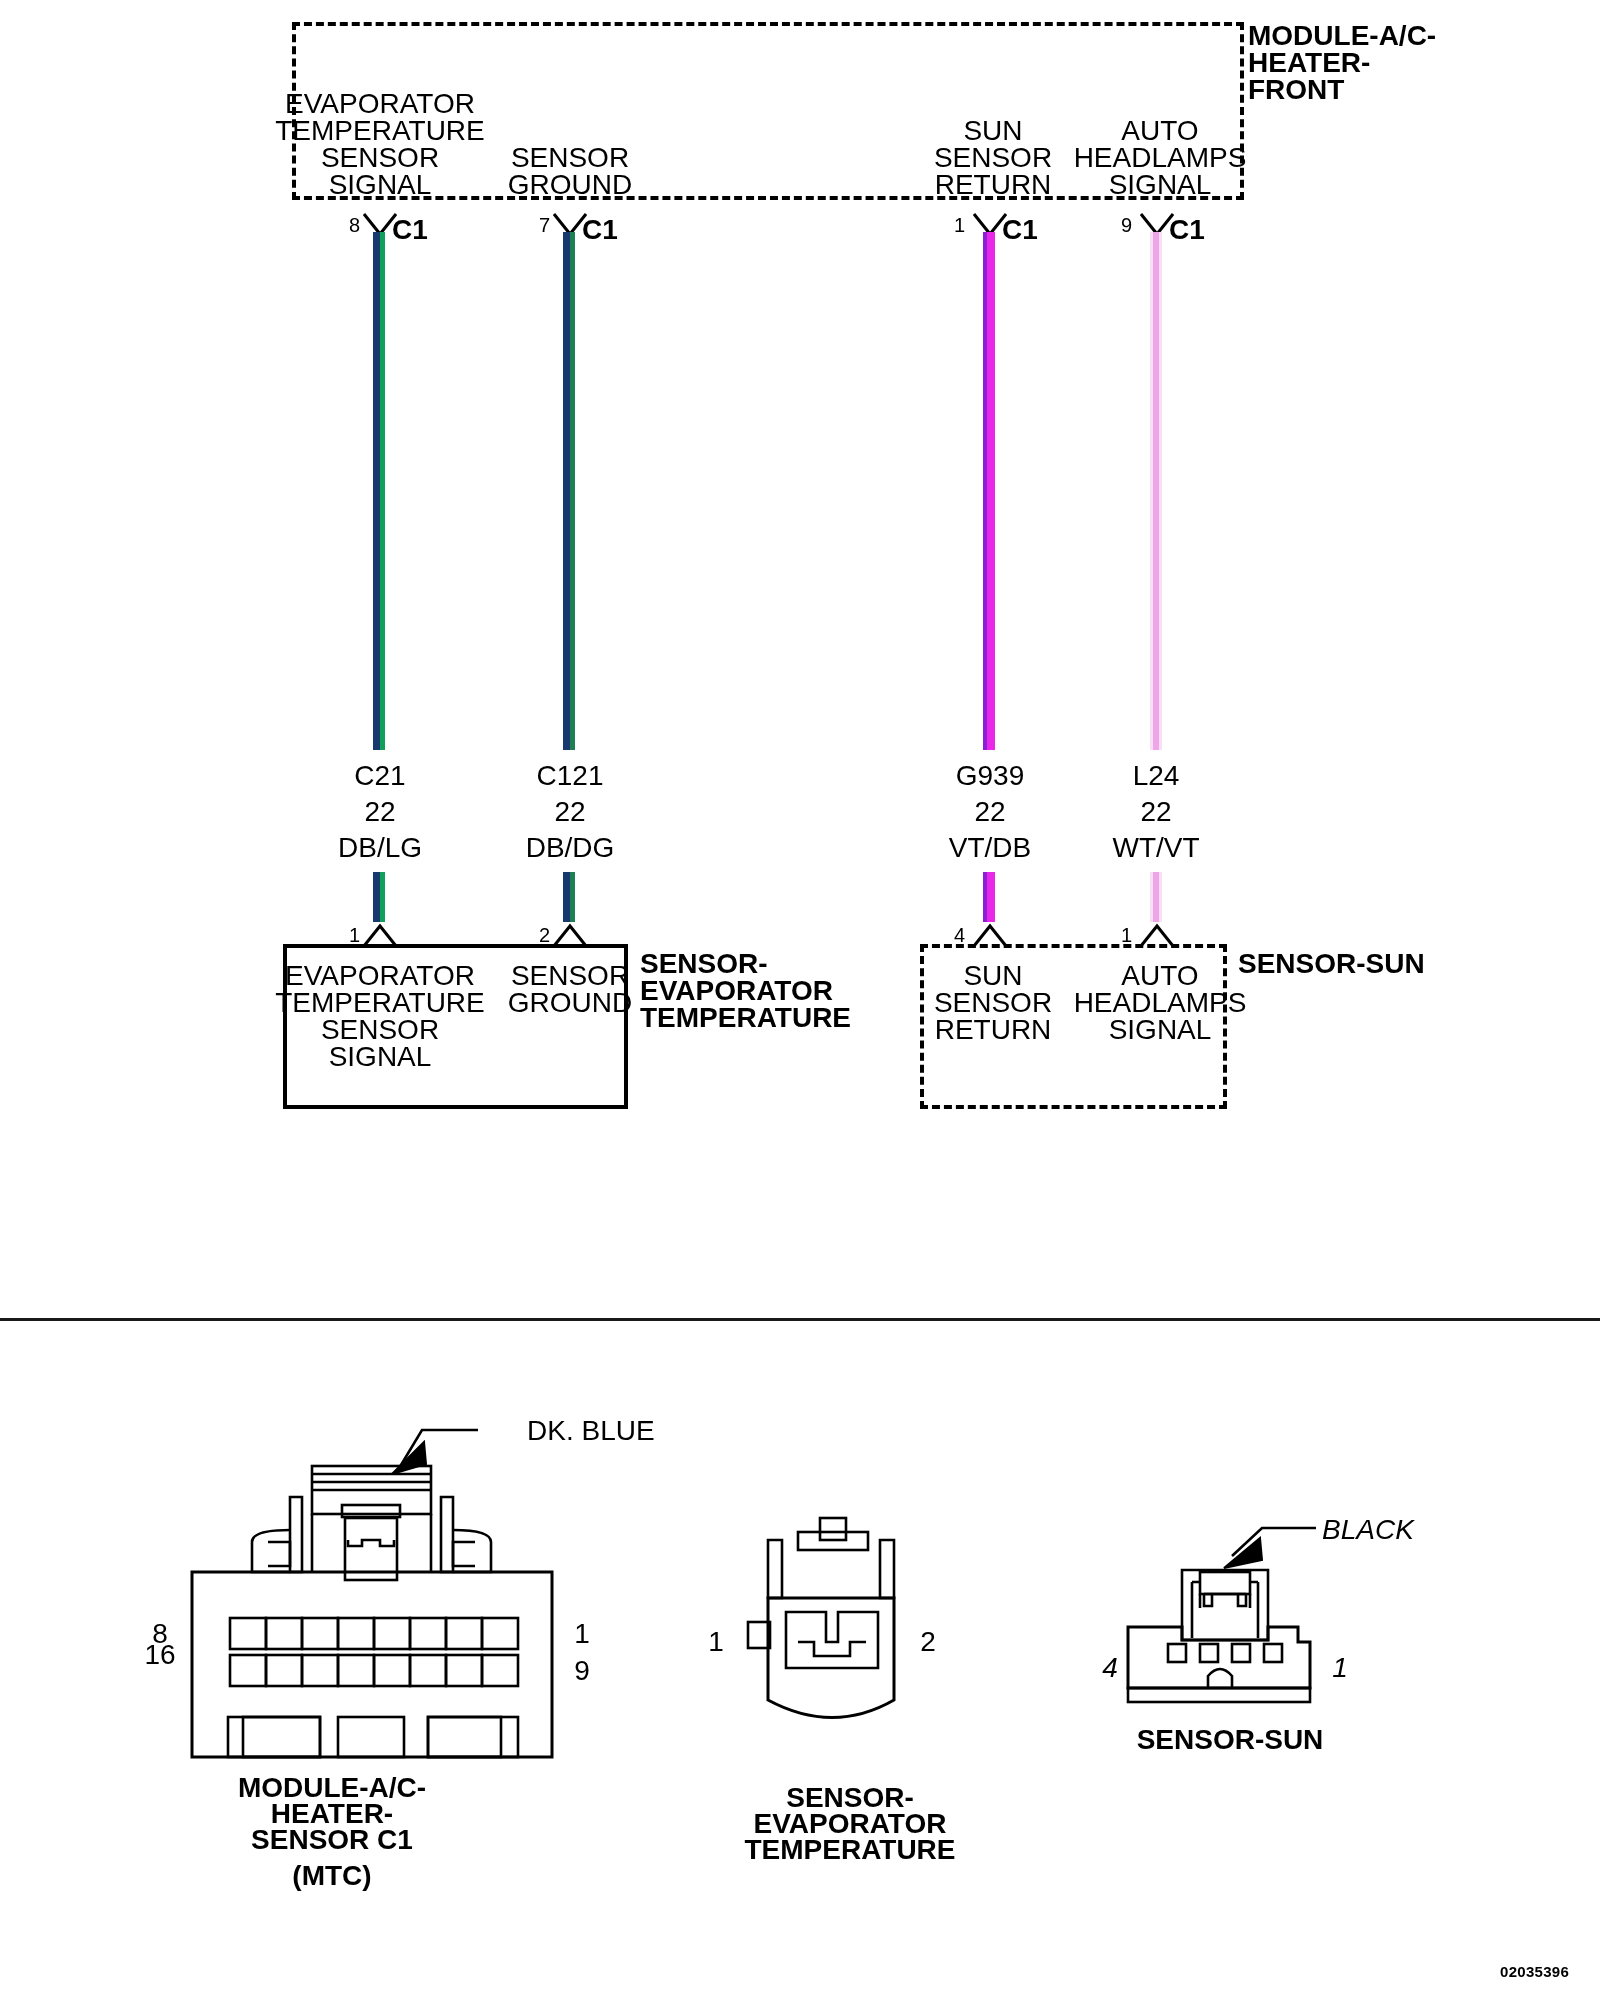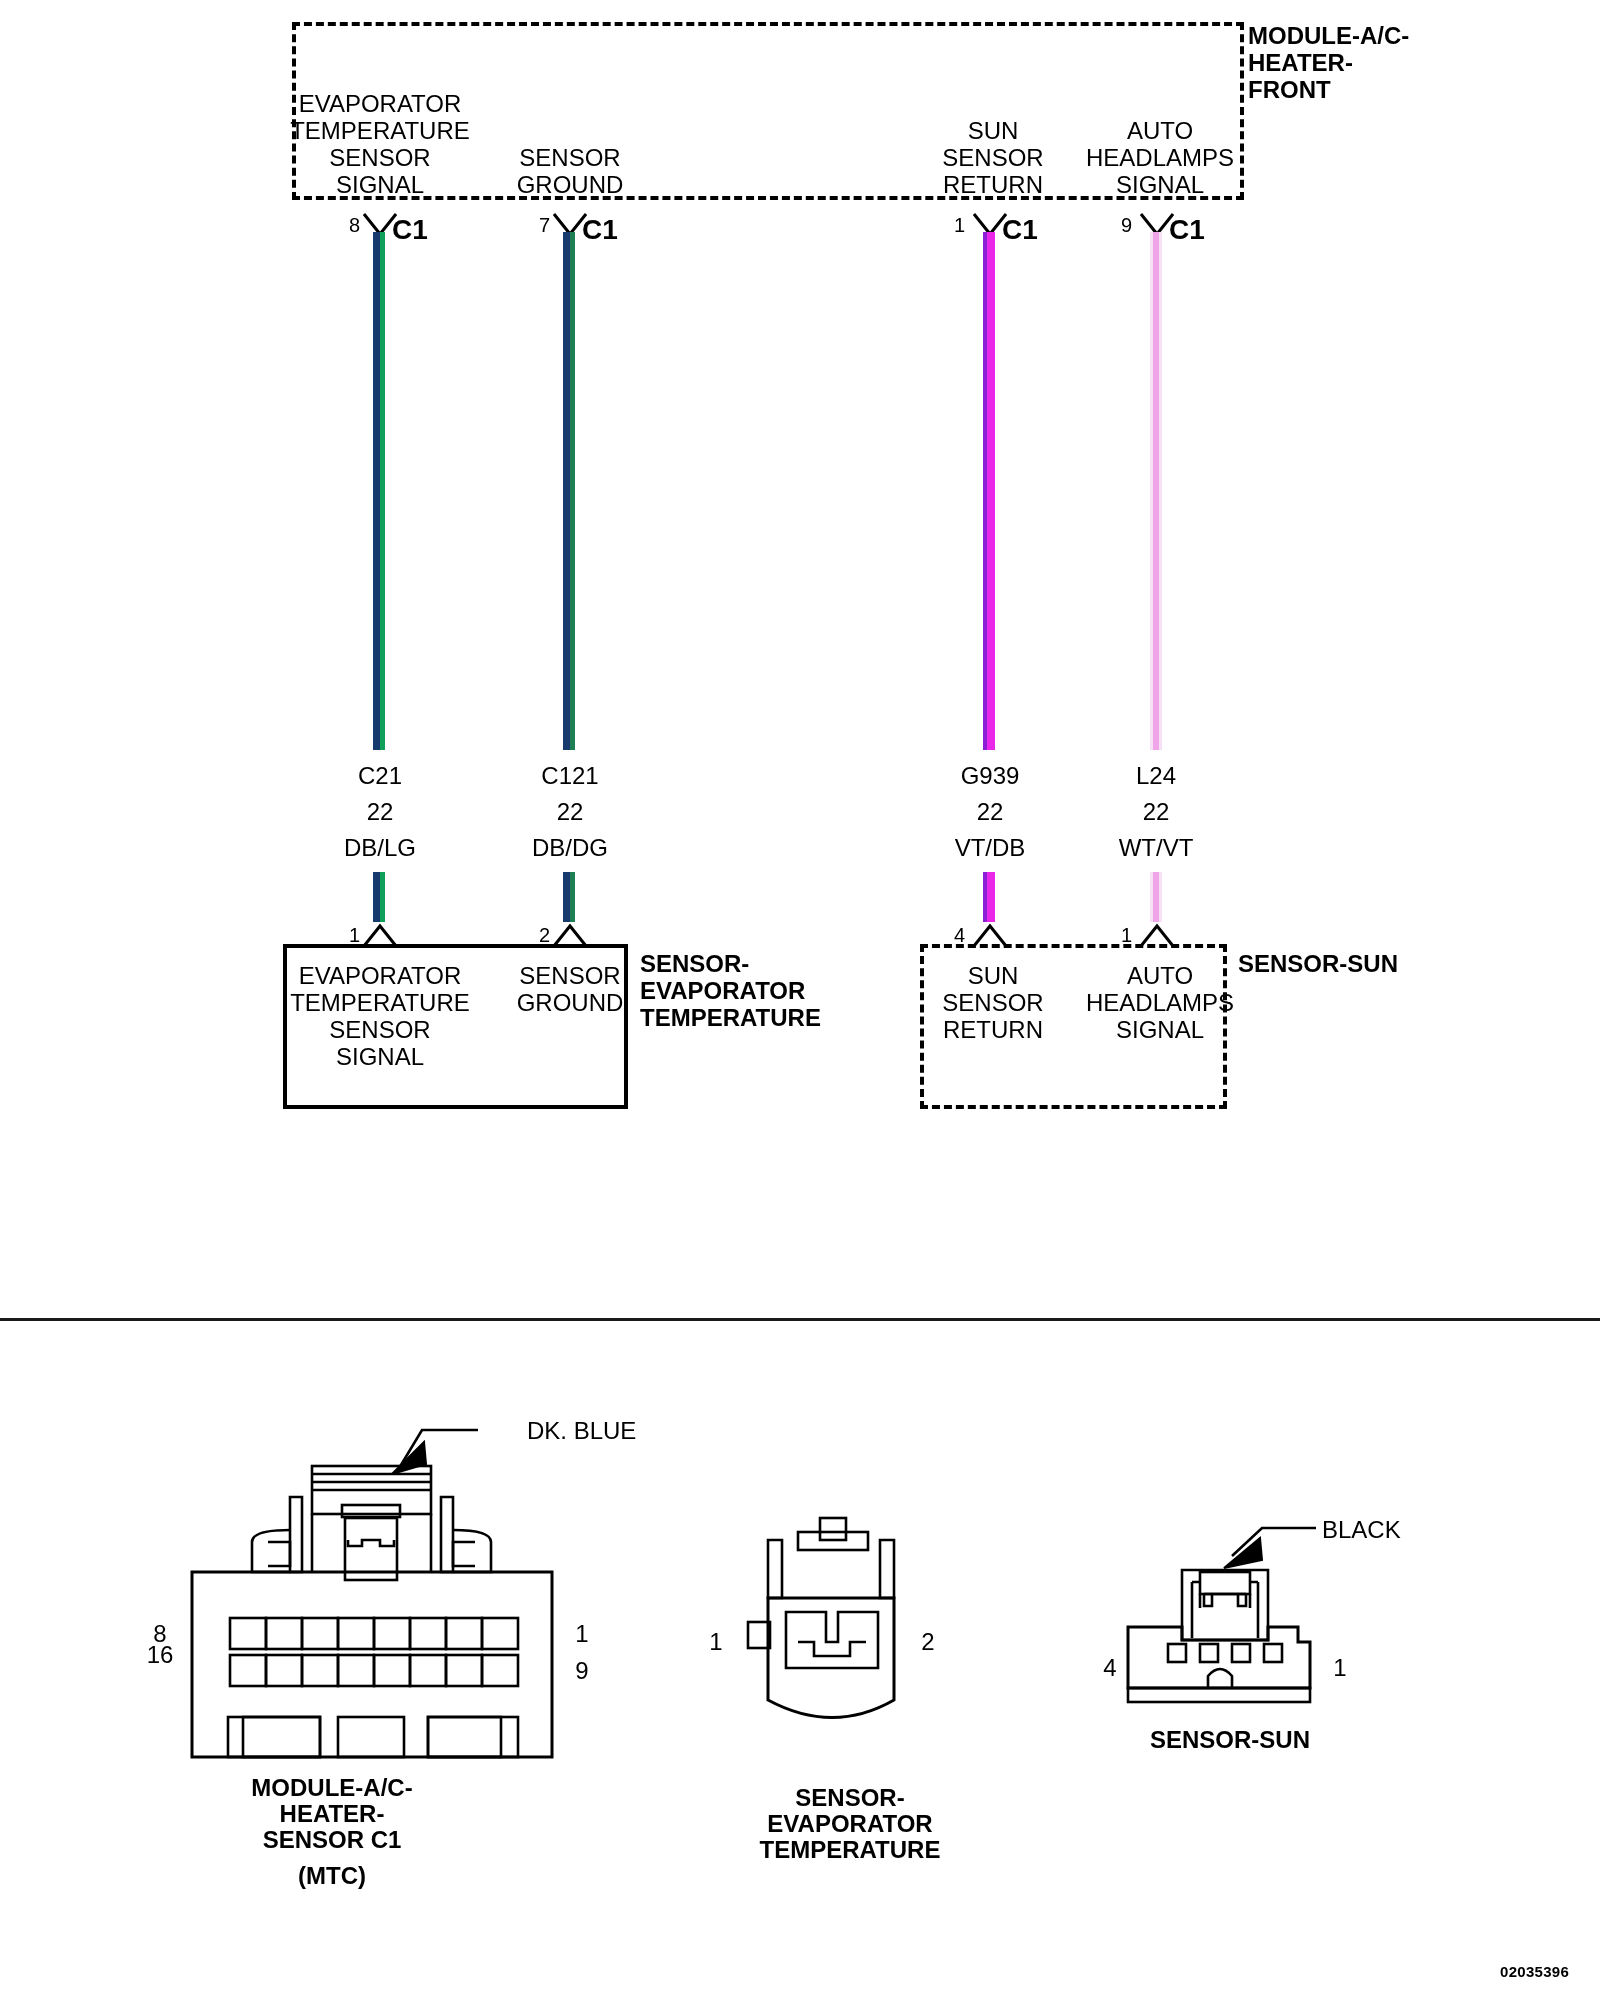--- a/index.html
+++ b/index.html
@@ -15,21 +15,21 @@
     position: relative;
     width: 1600px;
     height: 2000px;
     overflow: hidden;
     background: #ffffff;
   }
   .abs { position: absolute; }
 
   
   .txt {
-    font-size: 24px;
+    font-size: 28px;
     line-height: 27px;
     white-space: nowrap;
     text-align: center;
     color: #000;
   }
   .txt.bold { font-weight: bold; }
   .txt.left { text-align: left; }
   .pinnum { font-size: 20px; }
   .cname { font-size: 28px; font-weight: bold; }
 
@@ -338,21 +338,21 @@
     <div class="abs txt" style="left:-24px; top:118px; width:40px;">1</div>
     <div class="abs txt" style="left:188px; top:118px; width:40px;">2</div>
   </div>
 
   <div class="abs txt bold" style="left:720px; top:1785px; width:260px; line-height:26px;">
     <div>SENSOR-</div>
     <div>EVAPORATOR</div>
     <div>TEMPERATURE</div>
   </div>
 
-  <div class="abs" style="left:1120px; top:1510px; width:300px; height:230px;">
+  <div class="abs" style="left:1120px; top:1510px; width:300px; height:230px;font-style:italic;">
     <svg width="300" height="230" viewBox="0 0 300 230">
       <g fill="none" stroke="#000" stroke-width="2.6">
 
         <path d="M62,60 L62,130 L148,130 L148,60 Z"></path>
 
         <rect x="80" y="62" width="50" height="22"></rect>
         <path d="M80,84 L80,98 M130,84 L130,98"></path>
         <path d="M72,72 L80,72 M72,72 L72,128 M130,72 L138,72 M138,72 L138,128"></path>
         <path d="M84,84 L126,84"></path>
         <path d="M84,84 L84,96 L92,96 L92,84 M118,84 L118,96 L126,96 L126,84"></path>

